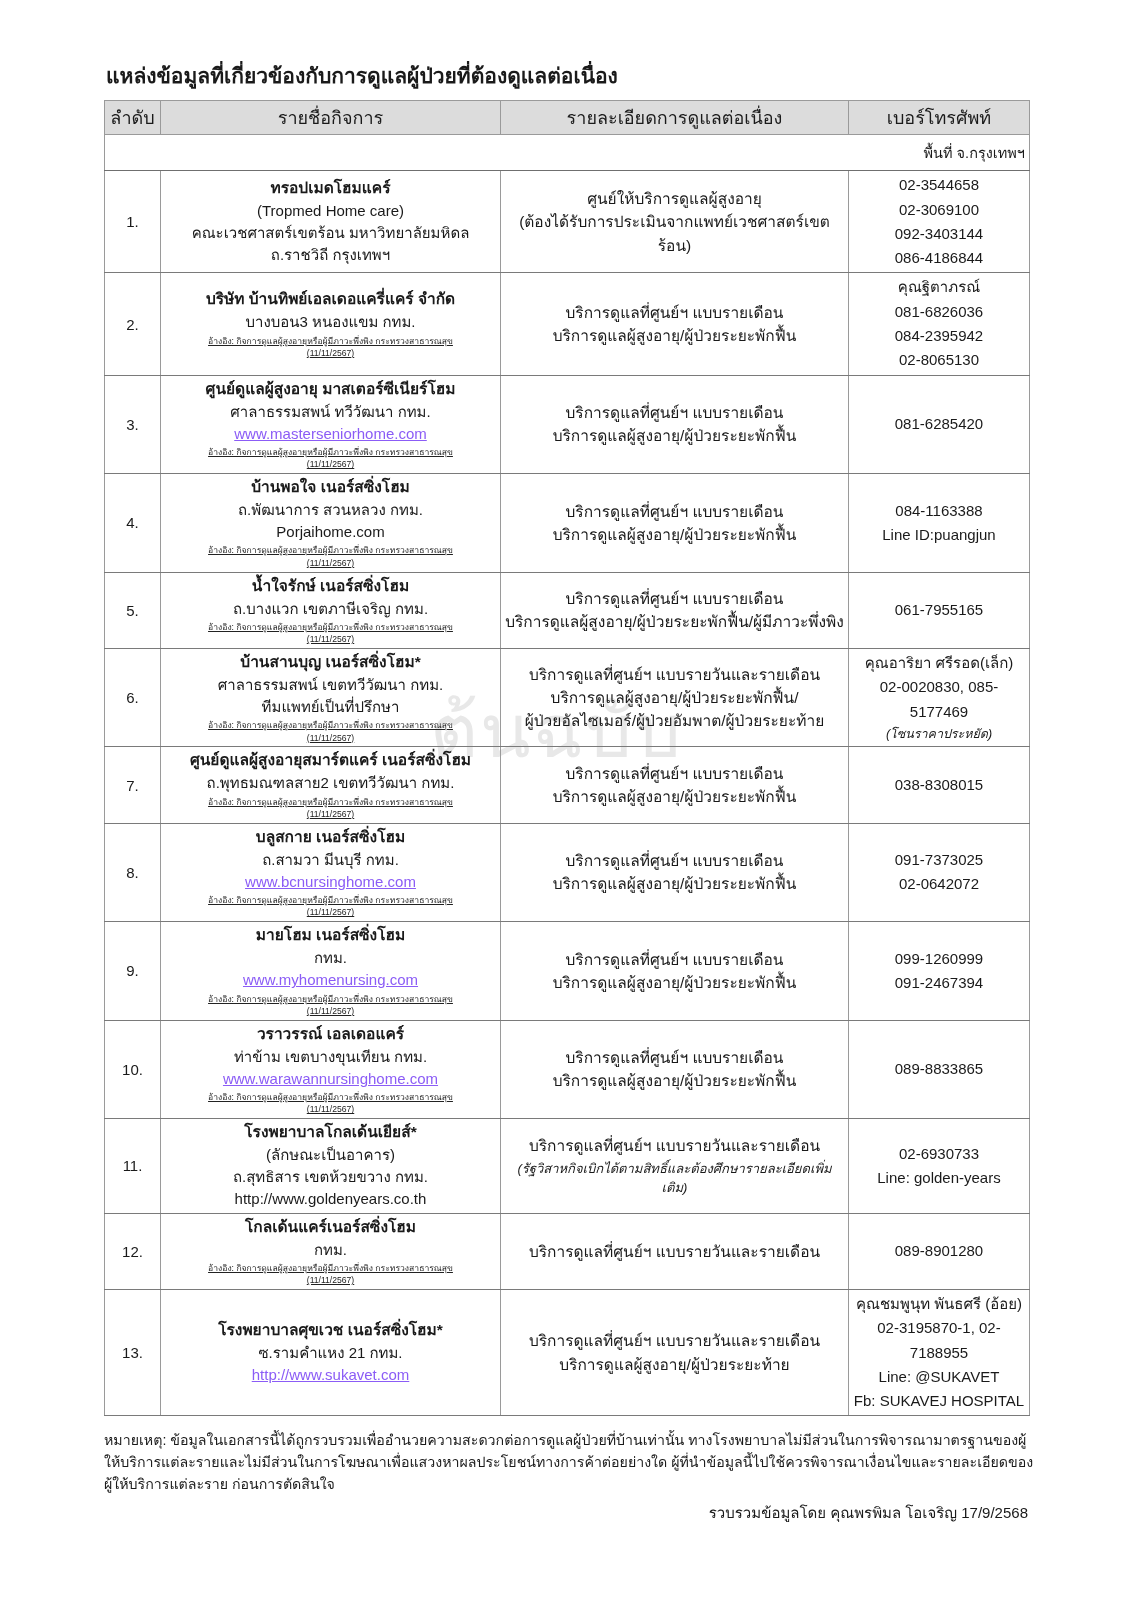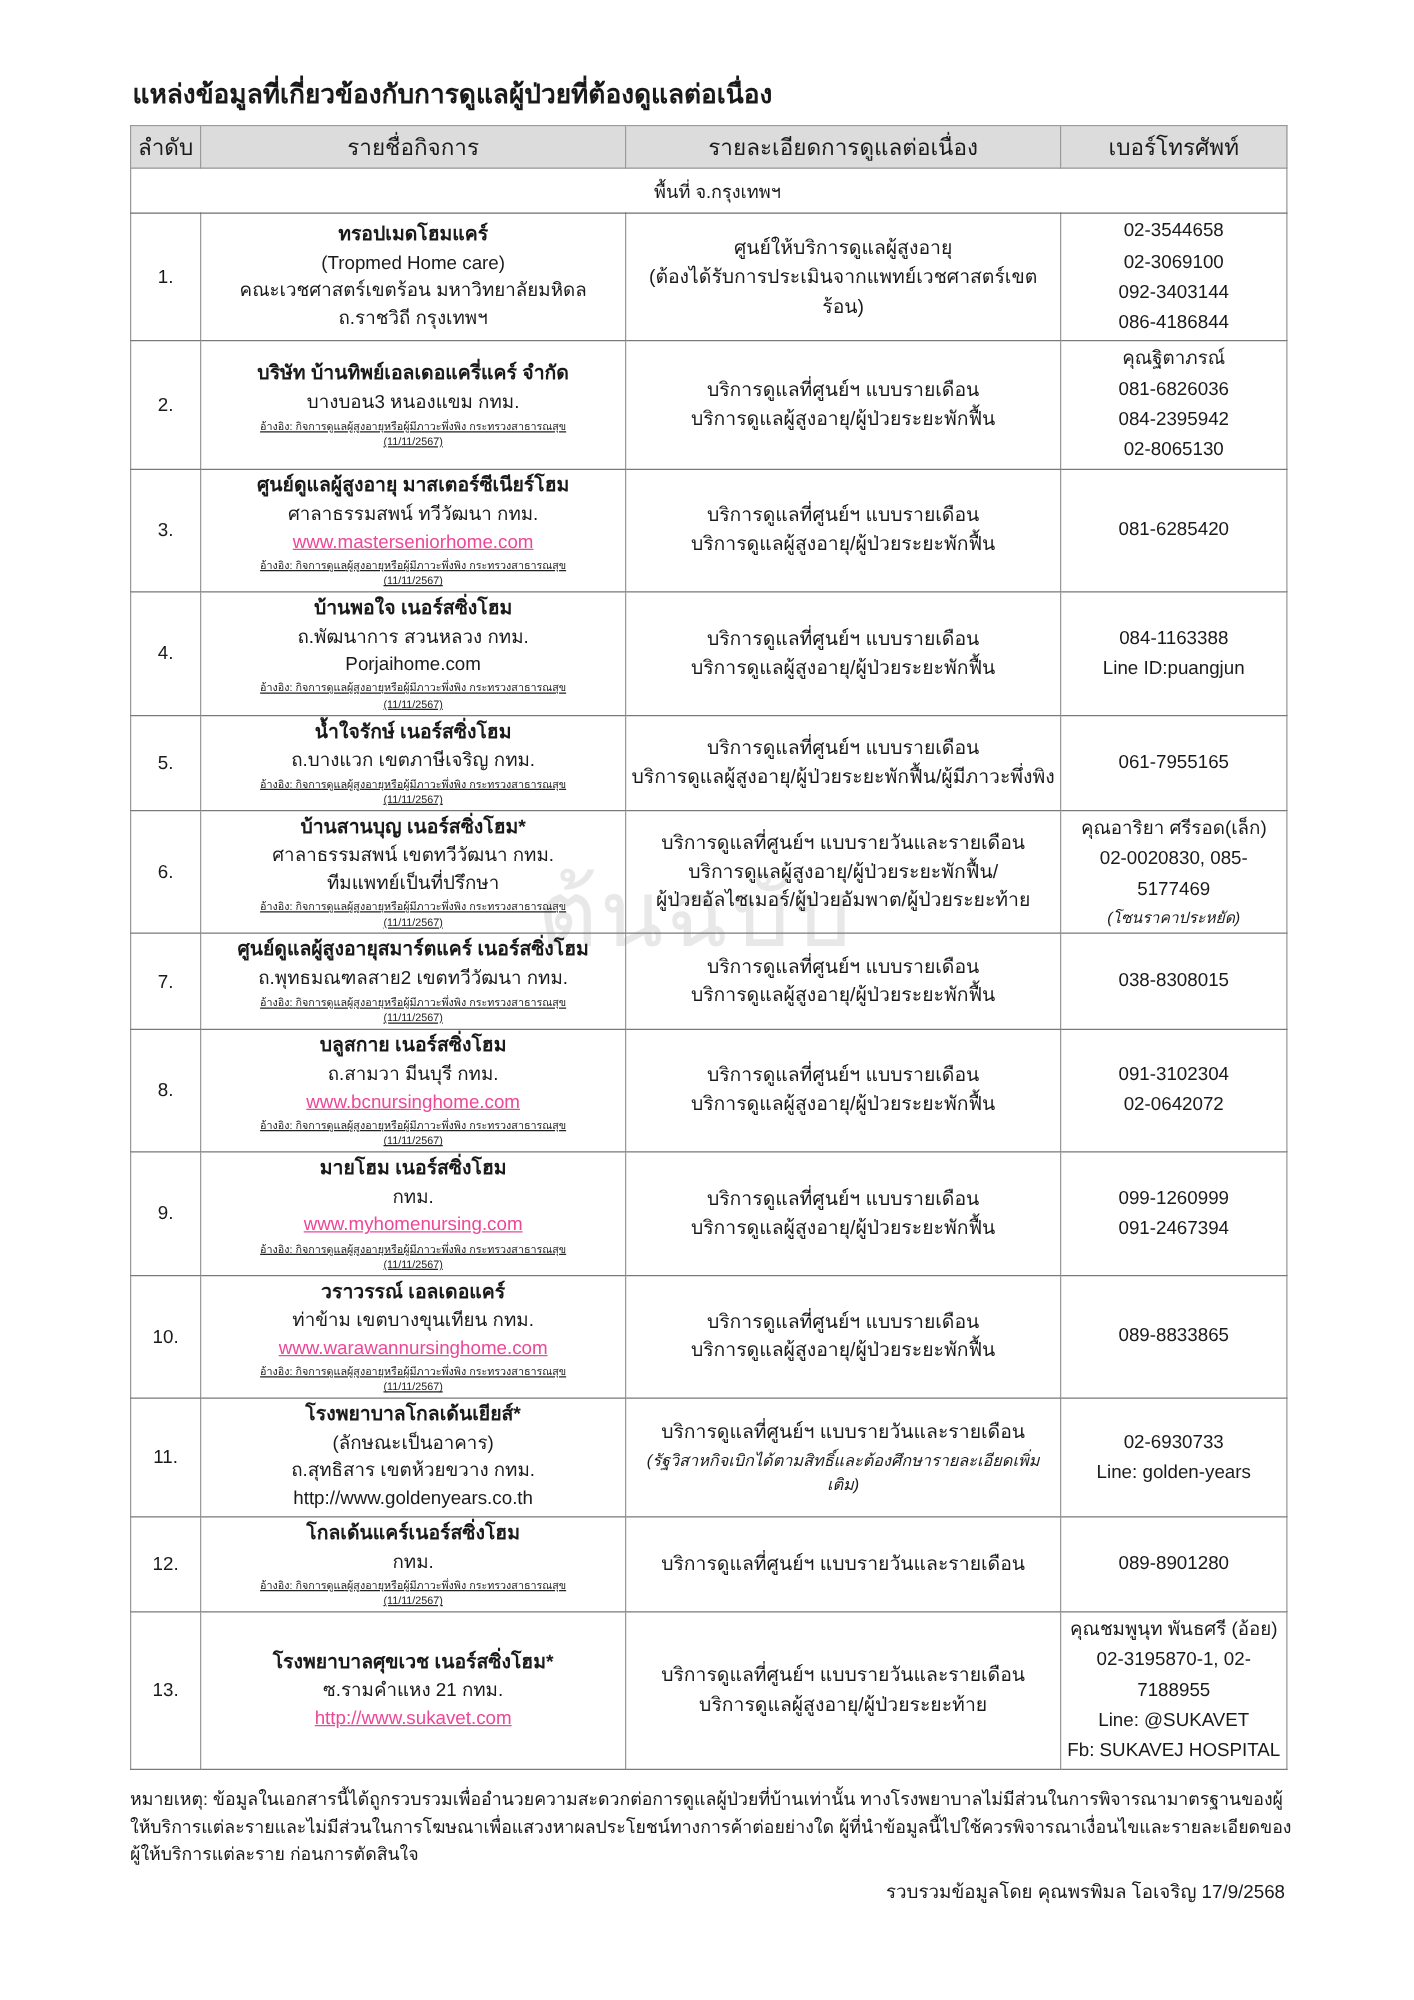--- a/index.html
+++ b/index.html
@@ -47,21 +47,21 @@
     border-bottom: 1.6px solid #6f6f6f;
   }
   .col-no   { width: 56px; }
   .col-name { width: 340px; }
   .col-desc { width: 348px; }
   .col-tel  { width: 181px; }
 
   tr.section td {
     height: 36px;
     font-size: 14.5px;
-    text-align: center;
+    text-align: right;
     padding-left: 18px;
     border-bottom: 1.6px solid #6f6f6f;
   }
   tr.datarow td {
     border-bottom: 1.6px solid #7a7a7a;
   }
   td.c-no {
     text-align: center;
     font-size: 15px;
   }
@@ -87,21 +87,21 @@
     font-weight: bold;
     display: block;
   }
   .nm-sub {
     font-size: 15px;
     display: block;
   }
   .nm-link {
     font-size: 15px;
     display: block;
-    color: #ec4899;
+    color: #8b5cf6;
     text-decoration: underline;
   }
   .nm-plain {
     font-size: 15px;
     display: block;
   }
   .ref {
     display: block;
     font-size: 8.6px;
     line-height: 1.45;
@@ -317,21 +317,21 @@
             <span class="nm-sub">ถ.สามวา มีนบุรี กทม.</span>
             <a class="nm-link" href="#">www.bcnursinghome.com</a>
             <span class="ref">อ้างอิง: กิจการดูแลผู้สูงอายุหรือผู้มีภาวะพึ่งพิง กระทรวงสาธารณสุข</span>
             <span class="ref-date">(11/11/2567)</span>
           </td>
           <td class="c-desc">
             <span class="dsc-line">บริการดูแลที่ศูนย์ฯ แบบรายเดือน</span>
             <span class="dsc-line">บริการดูแลผู้สูงอายุ/ผู้ป่วยระยะพักฟื้น</span>
           </td>
           <td class="c-tel">
-            <span class="tel-line">091-3102304</span>
+            <span class="tel-line">091-7373025</span>
             <span class="tel-line">02-0642072</span>
           </td>
         </tr>
         <tr class="datarow">
           <td class="c-no">9.</td>
           <td class="c-name">
             <span class="nm-main">มายโฮม เนอร์สซิ่งโฮม</span>
             <span class="nm-sub">กทม.</span>
             <a class="nm-link" href="#">www.myhomenursing.com</a>
             <span class="ref">อ้างอิง: กิจการดูแลผู้สูงอายุหรือผู้มีภาวะพึ่งพิง กระทรวงสาธารณสุข</span>

